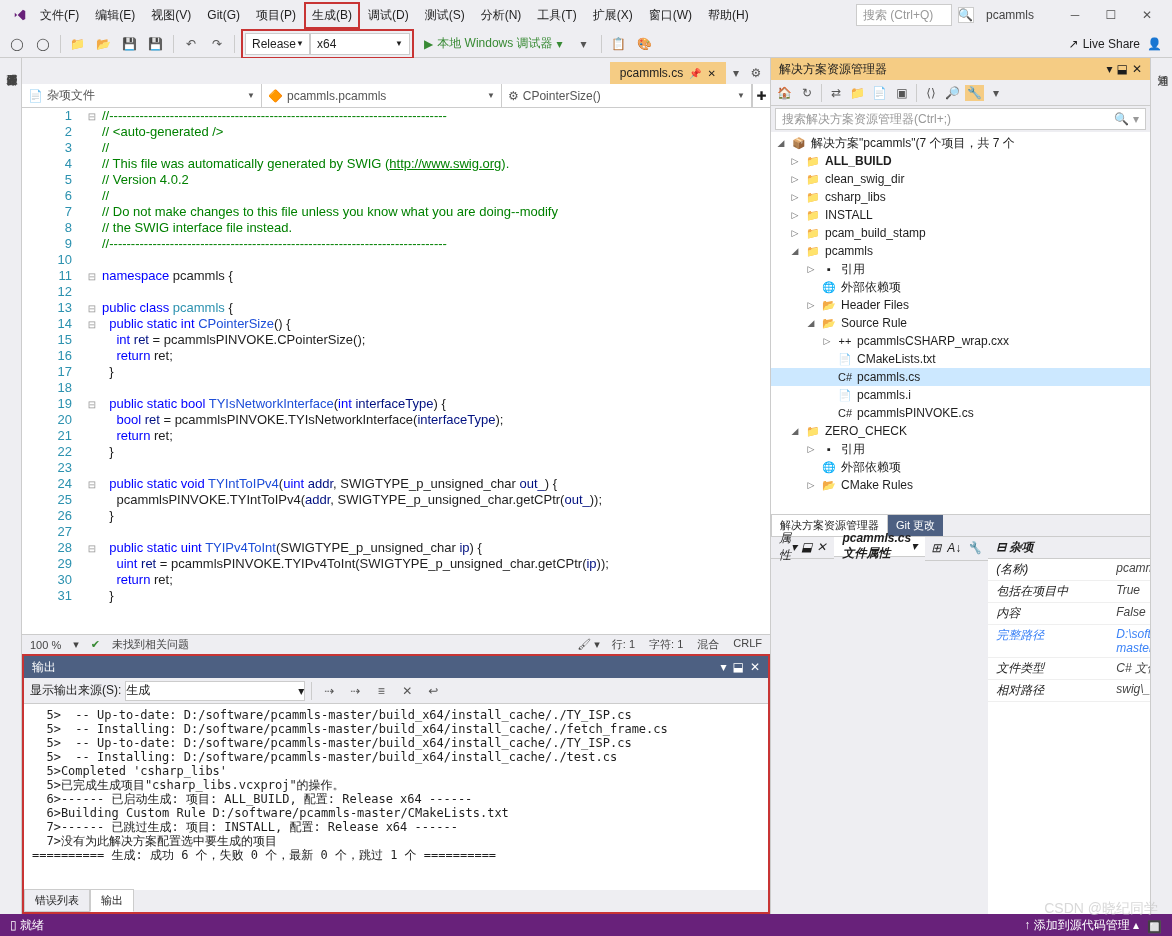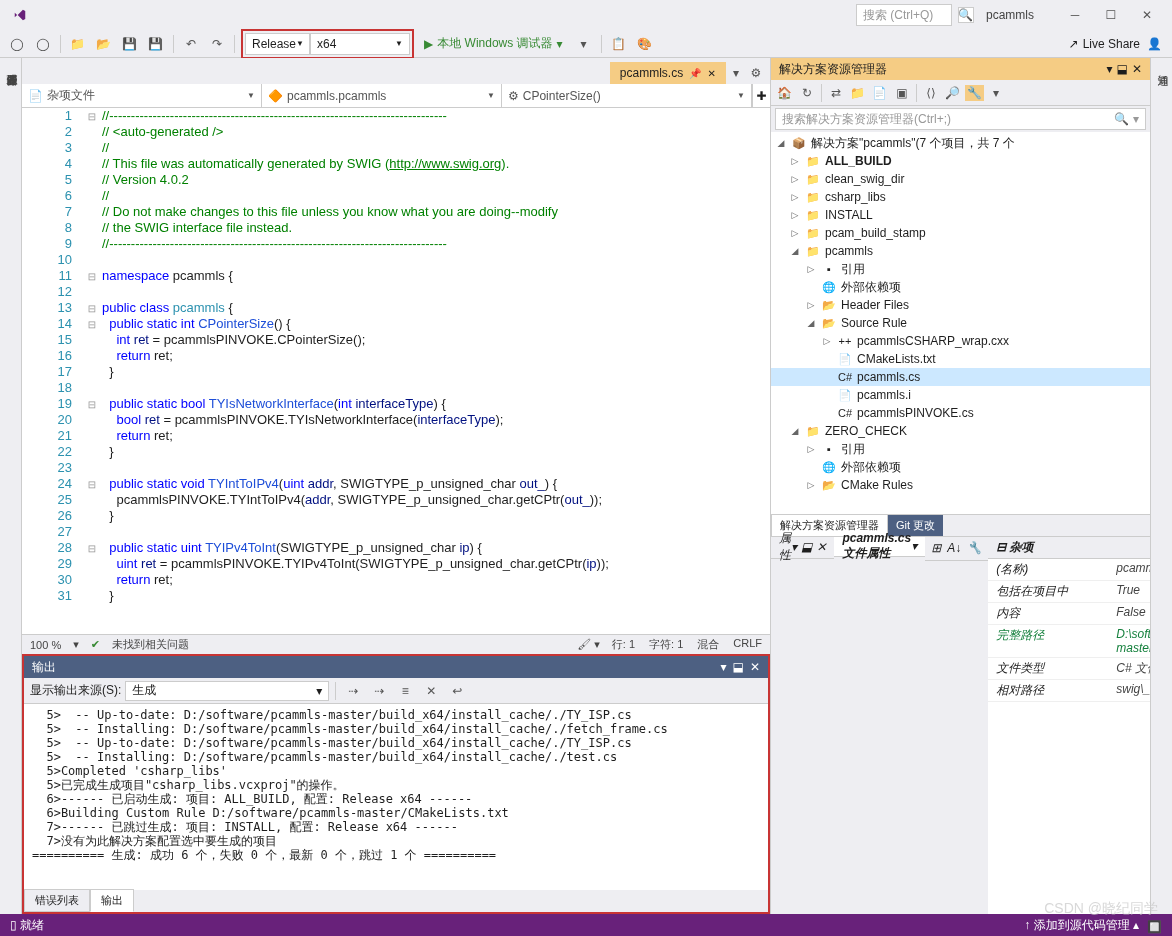--- a/index.html
+++ b/index.html
@@ -49,21 +49,21 @@
 .c-teal { color: #2b91af; }
 .c-brown { color: #1d4ed8; }
 .c-navy { color: #001080; }
 .status-line { height: 20px; background: #eeeef2; border-top: 1px solid #ccc; display: flex; align-items: center; padding: 0 8px; font-size: 11px; color: #444; gap: 12px; }
 .status-line .check { color: #388a34; }
 .status-right { margin-left: auto; display: flex; gap: 14px; }
 .bottom-panel { border: 2px solid #c83434; background: #fff; display: flex; flex-direction: column; }
 .bottom-header { height: 22px; background: #4d6082; color: #fff; display: flex; align-items: center; padding: 0 8px; font-size: 12px; }
 .bottom-header .tools { margin-left: auto; display: flex; gap: 6px; }
 .bottom-toolbar { height: 26px; display: flex; align-items: center; padding: 0 6px; gap: 4px; border-bottom: 1px solid #ccc; background: #eeeef2; }
-.bottom-toolbar .src-combo { width: 204px; height: 20px; border: 1px solid #ccc; background: #fff; display: flex; align-items: center; padding: 0 6px; }
+.bottom-toolbar .src-combo { width: 180px; height: 20px; border: 1px solid #ccc; background: #fff; display: flex; align-items: center; padding: 0 0; }
 .output-text { flex: 1; font-family: "NSimSun", Consolas, monospace; font-size: 12px; padding: 4px 8px; overflow: auto; line-height: 14px; white-space: pre; }
 .bottom-tabs { height: 22px; background: #eeeef2; display: flex; align-items: flex-end; }
 .bottom-tab { padding: 3px 10px; border: 1px solid #ccc; background: #eeeef2; font-size: 11px; }
 .bottom-tab.active { background: #fff; border-bottom-color: #fff; }
 .right-pane { width: 380px; display: flex; flex-direction: column; border-left: 1px solid #ccc; background: #eeeef2; }
 .solution-header { height: 22px; background: #f5cc84; display: flex; align-items: center; padding: 0 8px; font-size: 12px; }
 .solution-header .tools { margin-left: auto; display: flex; gap: 4px; }
 .solution-toolbar { height: 26px; display: flex; align-items: center; padding: 0 4px; gap: 2px; background: #eeeef2; border-bottom: 1px solid #ccc; }
 .solution-toolbar .tb-btn { width: 20px; height: 20px; font-size: 12px; }
 .sol-search { height: 22px; border: 1px solid #ccc; background: #fff; margin: 2px 4px; padding: 0 6px; display: flex; align-items: center; color: #999; }
@@ -83,21 +83,21 @@
 .props-panel { display: flex; flex-direction: row; border-top: 1px solid #ccc; font-style: italic; }
 .props-header { height: 22px; background: #eeeef2; display: flex; align-items: center; padding: 0 8px; font-size: 12px; border-bottom: 1px solid #ccc; }
 .props-header .tools { margin-left: auto; display: flex; gap: 4px; }
 .props-subheader { height: 20px; background: #fff; padding: 0 8px; display: flex; align-items: center; border-bottom: 1px solid #ccc; font-weight: bold; }
 .props-tb { height: 24px; background: #eeeef2; display: flex; align-items: center; padding: 0 6px; gap: 6px; border-bottom: 1px solid #ccc; }
 .props-grid { background: #fff; }
 .props-category { background: #eeeef2; padding: 2px 8px; font-weight: bold; border-bottom: 1px solid #ccc; }
 .props-row { display: flex; border-bottom: 1px solid #efefef; }
 .props-row .pname { width: 120px; padding: 2px 8px; }
 .props-row .pval { flex: 1; padding: 2px 8px; color: #444; }
-.props-row.disabled .pname, .props-row.disabled .pval { color: #15803d; }
+.props-row.disabled .pname, .props-row.disabled .pval { color: #3b82f6; }
 .props-desc { background: #eeeef2; padding: 6px 8px; border-top: 1px solid #ccc; flex: 1; }
 .props-desc .dname { font-weight: bold; }
 .statusbar { height: 22px; background: #68217a; color: #fff; display: flex; align-items: center; padding: 0 10px; font-size: 12px; position: absolute; bottom: 0; left: 0; right: 0; }
 .statusbar .right { margin-left: auto; display: flex; align-items: flex-end; gap: 8px; }
 .watermark { position: absolute; right: 14px; bottom: 18px; color: rgba(200,200,200,0.7); font-size: 14px; }
 .right-sidebar { width: 22px; background: #eeeef2; border-left: 1px solid #ccc; writing-mode: vertical-rl; padding: 8px 2px; font-size: 11px; color: #444; }
 .col-left { display: flex; flex-direction: column; flex: 1; }
 .editor-and-output { flex: 1; display: flex; flex-direction: column; overflow: hidden; }
 .icon-svg { width: 14px; height: 14px; }
 .nav-arrow { width: 18px; display: flex; align-items: center; justify-content: center; border-left: 1px solid #ccc; }
@@ -105,20 +105,35 @@
 </style>
 </head>
 <body>
 
 <div class="titlebar">
   <div class="vs-logo">
     <svg class="icon-svg" viewBox="0 0 24 24">
         <path fill="#68217a" d="M17 3l-9 9 9 9 4-2V5l-4-2zM3 8l4 4-4 4V8z"></path>
       </svg>
   </div>
+  <div class="menu" id="menu">
+      <div class="menu-item">文件(F)</div>
+      <div class="menu-item">编辑(E)</div>
+      <div class="menu-item">视图(V)</div>
+      <div class="menu-item">Git(G)</div>
+      <div class="menu-item">项目(P)</div>
+      <div class="menu-item highlighted">生成(B)</div>
+      <div class="menu-item">调试(D)</div>
+      <div class="menu-item">测试(S)</div>
+      <div class="menu-item">分析(N)</div>
+      <div class="menu-item">工具(T)</div>
+      <div class="menu-item">扩展(X)</div>
+      <div class="menu-item">窗口(W)</div>
+      <div class="menu-item">帮助(H)</div>
+    </div>
   <div class="titlebar-right">
     <div class="search-box">
         <span>搜索 (Ctrl+Q)</span>
       </div>
     <div class="search-icon">🔍</div>
     <div class="user-label">pcammls</div>
     <div class="win-btns">
       <div class="win-btn">─</div>
       <div class="win-btn">☐</div>
       <div class="win-btn">✕</div>

